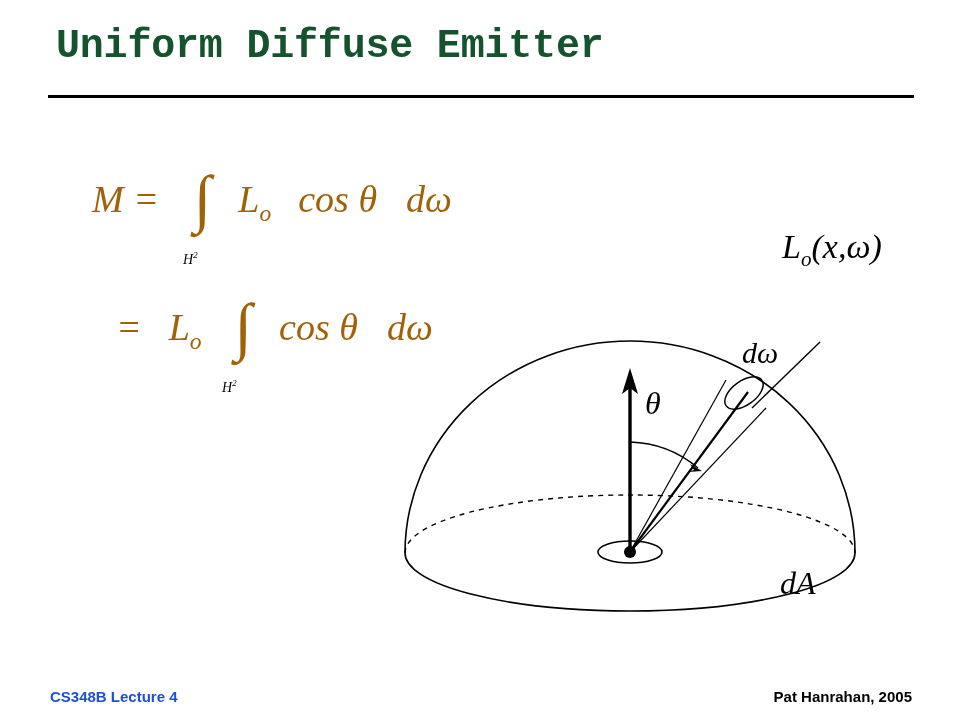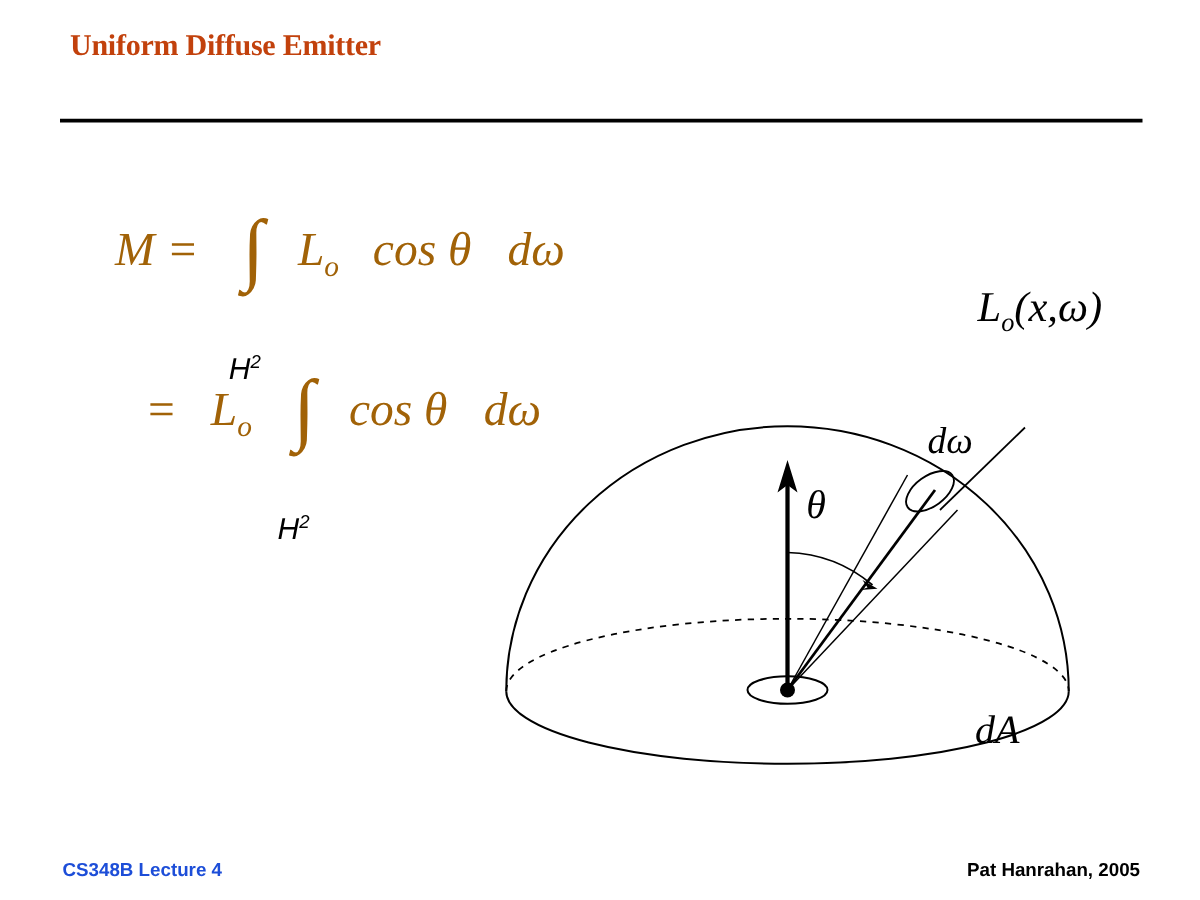--- a/index.html
+++ b/index.html
@@ -17,25 +17,25 @@
   .slide {
     position: absolute;
     left: 0; top: 0;
     width: 960px;
     height: 720px;
   }
   .slide-title {
     position: absolute;
     left: 56px;
     top: 24px;
-    font-size: 24px;
+    font-size: 40px;
     font-weight: bold;
-    color: #c2410c;
+    color: #14532d;
     letter-spacing: -0.2px;
-    font-family: Liberation Serif, serif;
+    font-family: Liberation Mono, monospace;
   }
   .title-rule {
     position: absolute;
     left: 48px;
     top: 95px;
     width: 866px;
     height: 3px;
     background: #000000;
   }
   .footer-left {
@@ -75,24 +75,23 @@
   .bigint {
     font-size: 64px;
     font-style: italic;
     line-height: 0.6;
     position: relative;
     top: 8px;
     font-family: "Liberation Serif", serif;
   }
   .intsub {
     position: absolute;
-    font-family: Liberation Sans, sans-serif;
+    font-family: Liberation Serif, serif;
     font-style: italic;
-    font-size: 24px;
-    margin-top: 32px;
+    font-size: 14px;
   }
   .sup {
     font-size: 0.62em;
     vertical-align: super;
     font-style: italic;
   }
   .sub {
     font-size: 0.62em;
     vertical-align: sub;
     font-style: italic;

